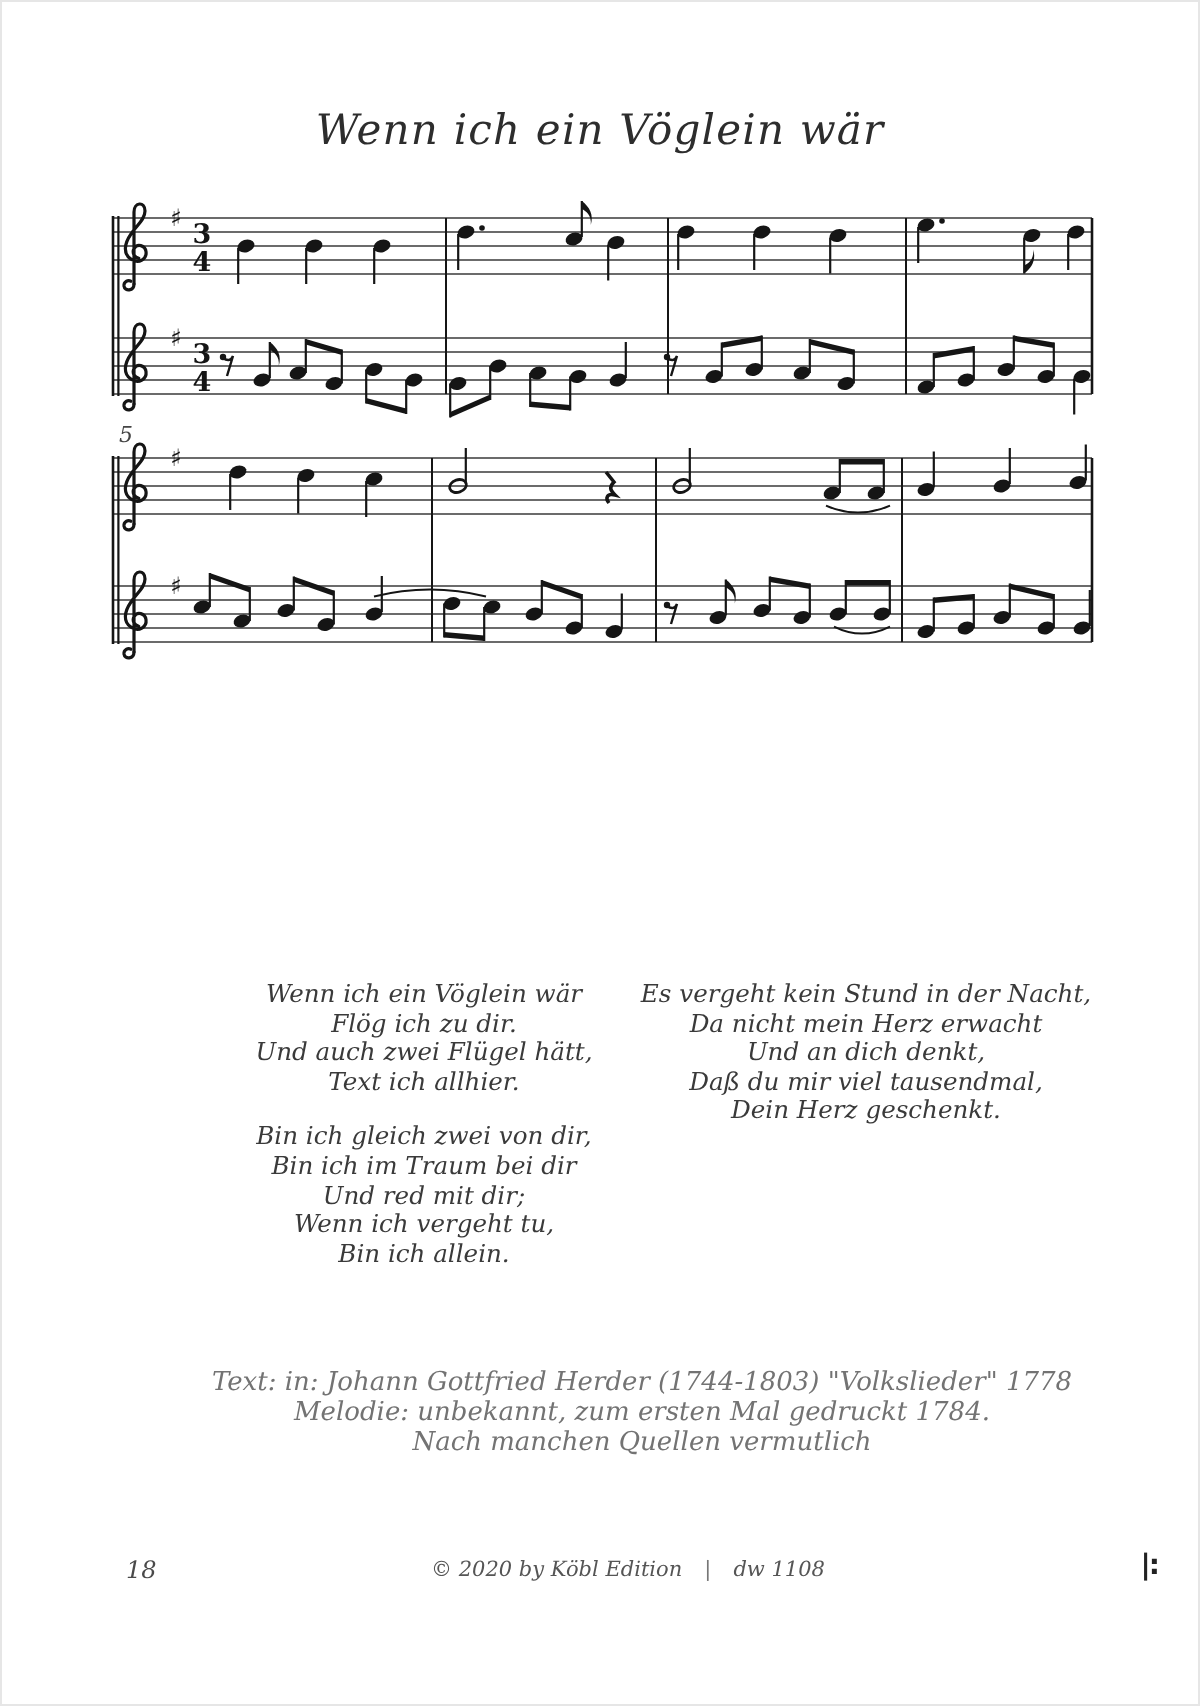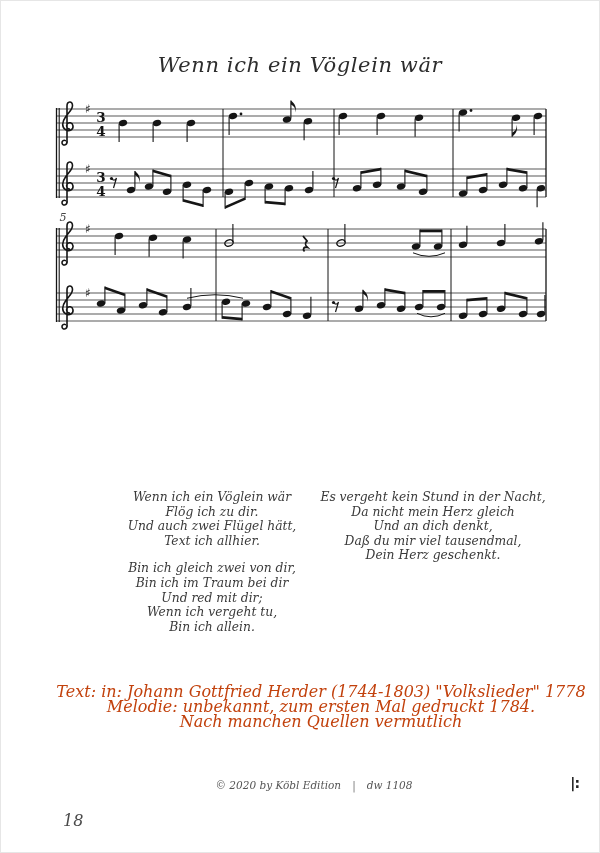--- a/index.html
+++ b/index.html
@@ -16,26 +16,26 @@
   svg.score { position:absolute; top:0; left:0; }
   .lyrics-col {
     position:absolute; text-align:center; font-style:italic;
     font-size:12.3px; line-height:14.6px; color:#3a3a3a; white-space:nowrap;
   }
   .col-left  { top:489px; left:86px;  width:250px; }
   .col-right { top:489px; left:317px; width:230px; }
   .stanza + .stanza { margin-top:13px; }
   .credits {
     position:absolute; top:683px; left:40px; width:560px;
-    text-align:center; font-style:italic; font-size:16px;
-    line-height:15.2px; color:#c2410c;
+    text-align:center; font-style:italic; font-size:13px;
+    line-height:15.2px; color:#737373;
   }
   .footer { position:absolute; top:774px; left:0; width:100%; height:24px;
     font-style:italic; color:#4a4a4a; }
-  .page-num { position:absolute; left:62px; top:3px; font-size:16px;margin-top:33px; }
+  .page-num { position:absolute; left:62px; top:3px; font-size:12px; }
   .copyright { position:absolute; left:13px; width:600px; top:4px;
     text-align:center; font-size:10.5px; color:#555; }
   .sep { margin:0 11px; color:#777; }
   .end-mark {
     position:absolute; right:20px; top:0;
     font-family:"DejaVu Sans", sans-serif; font-style:normal;
     font-weight:bold; font-size:14px; letter-spacing:-1px; color:#222;
   }
 </style>
 </head>
@@ -292,21 +292,21 @@
         <div>Bin ich im Traum bei dir</div>
         <div>Und red mit dir;</div>
         <div>Wenn ich vergeht tu,</div>
         <div>Bin ich allein.</div>
       </div>
   </div>
 
   <div class="lyrics-col col-right">
     <div class="stanza">
         <div>Es vergeht kein Stund in der Nacht,</div>
-        <div>Da nicht mein Herz gleich</div>
+        <div>Da nicht mein Herz erwacht</div>
         <div>Und an dich denkt,</div>
         <div>Daß du mir viel tausendmal,</div>
         <div>Dein Herz geschenkt.</div>
       </div>
   </div>
 
   <div class="credits">
       <div>Text: in: Johann Gottfried Herder (1744-1803) "Volkslieder" 1778</div>
       <div>Melodie: unbekannt, zum ersten Mal gedruckt 1784.</div>
       <div>Nach manchen Quellen vermutlich</div>

